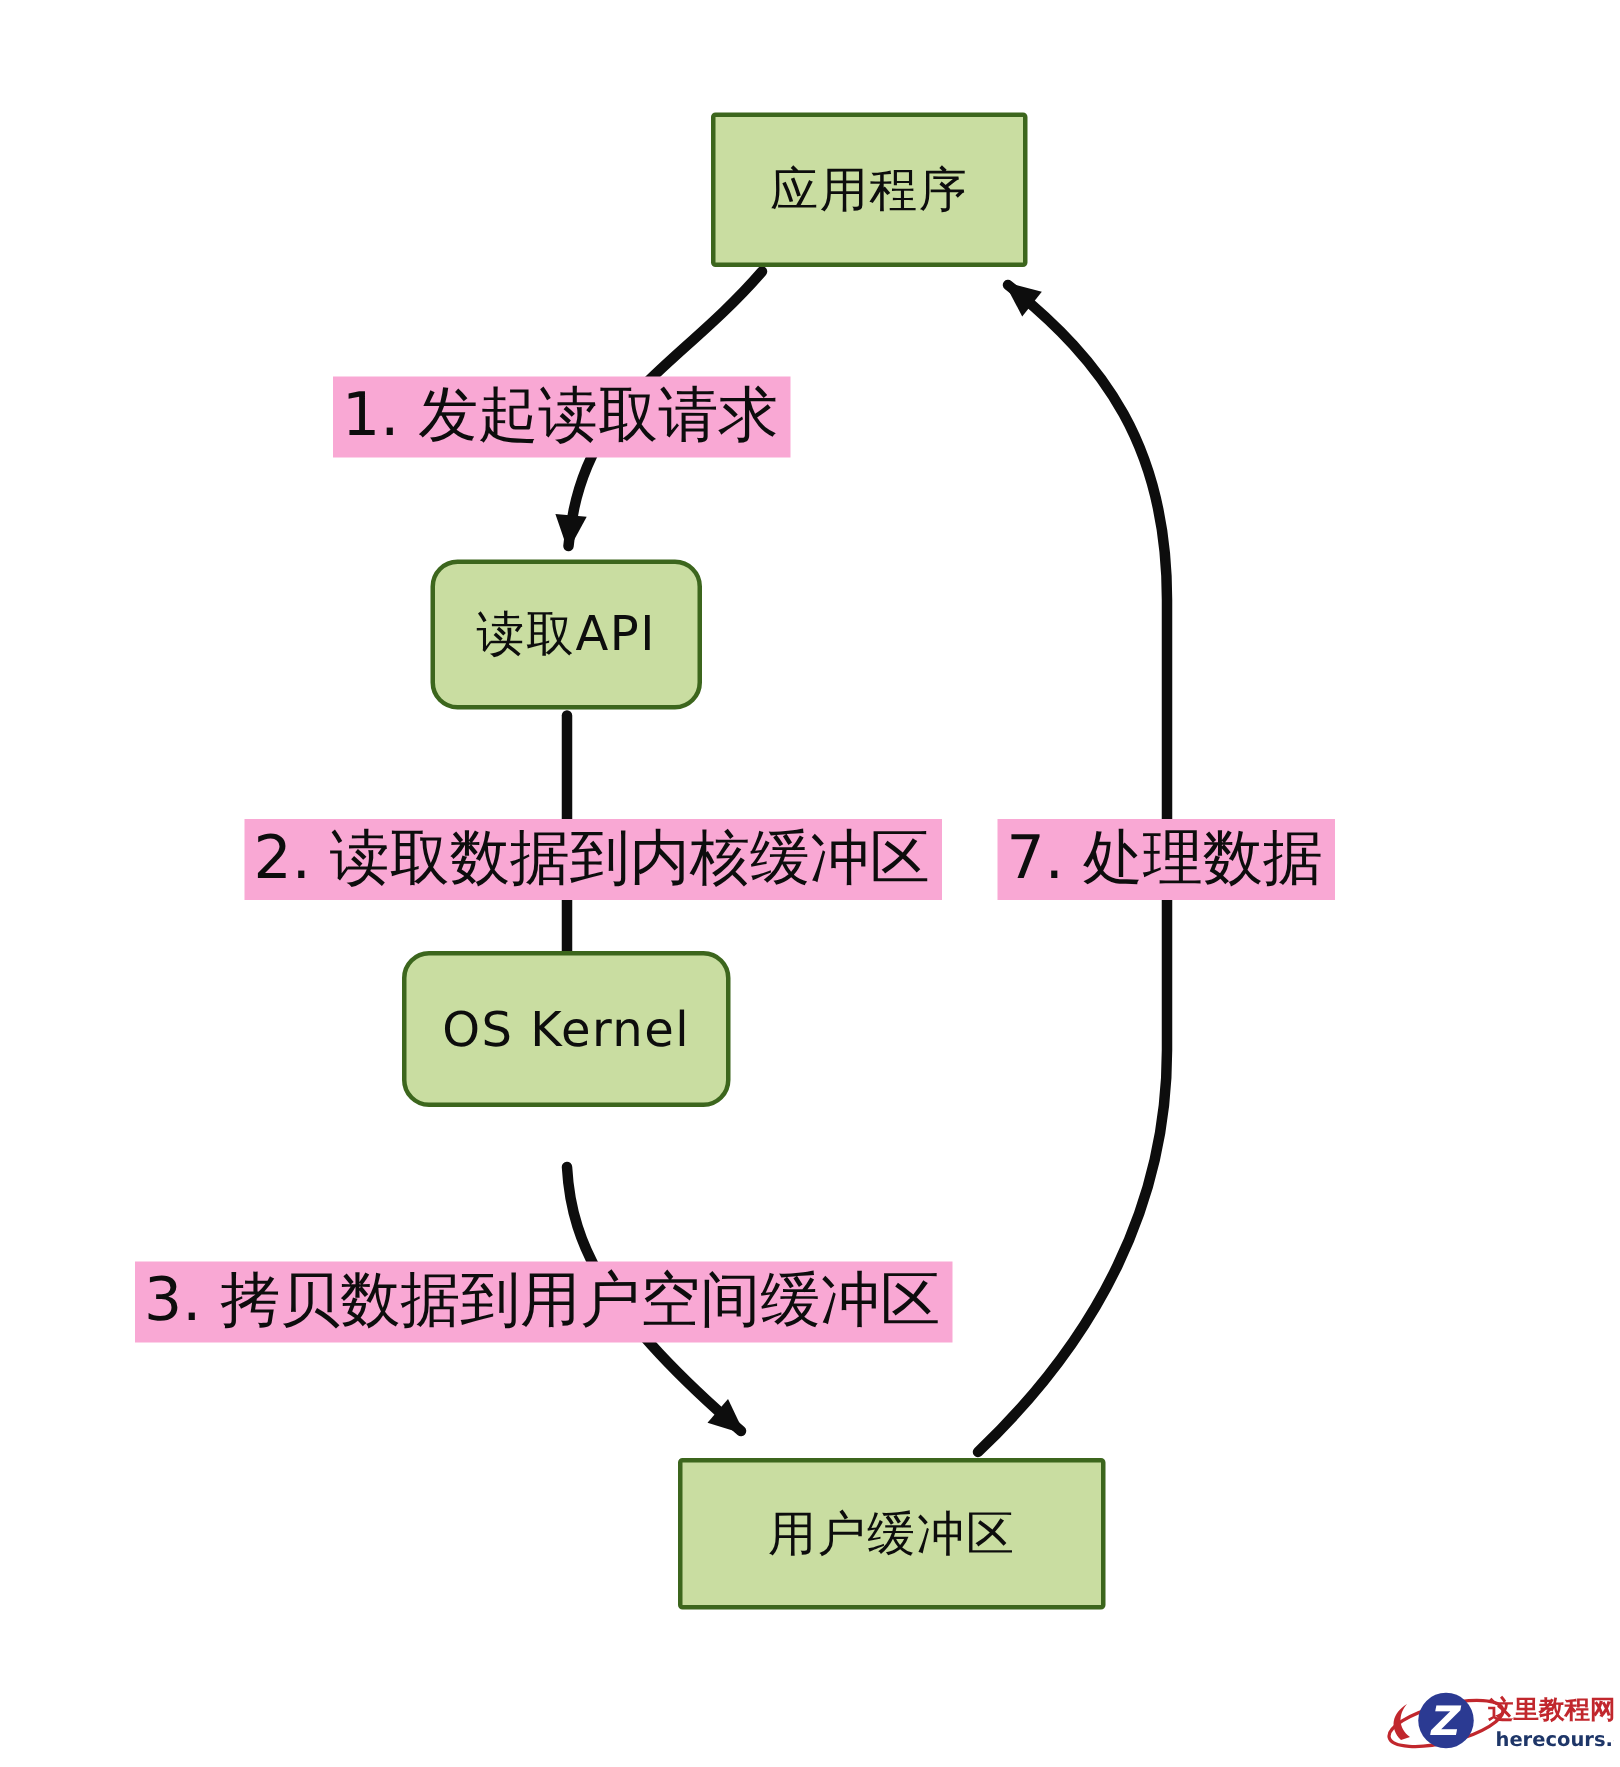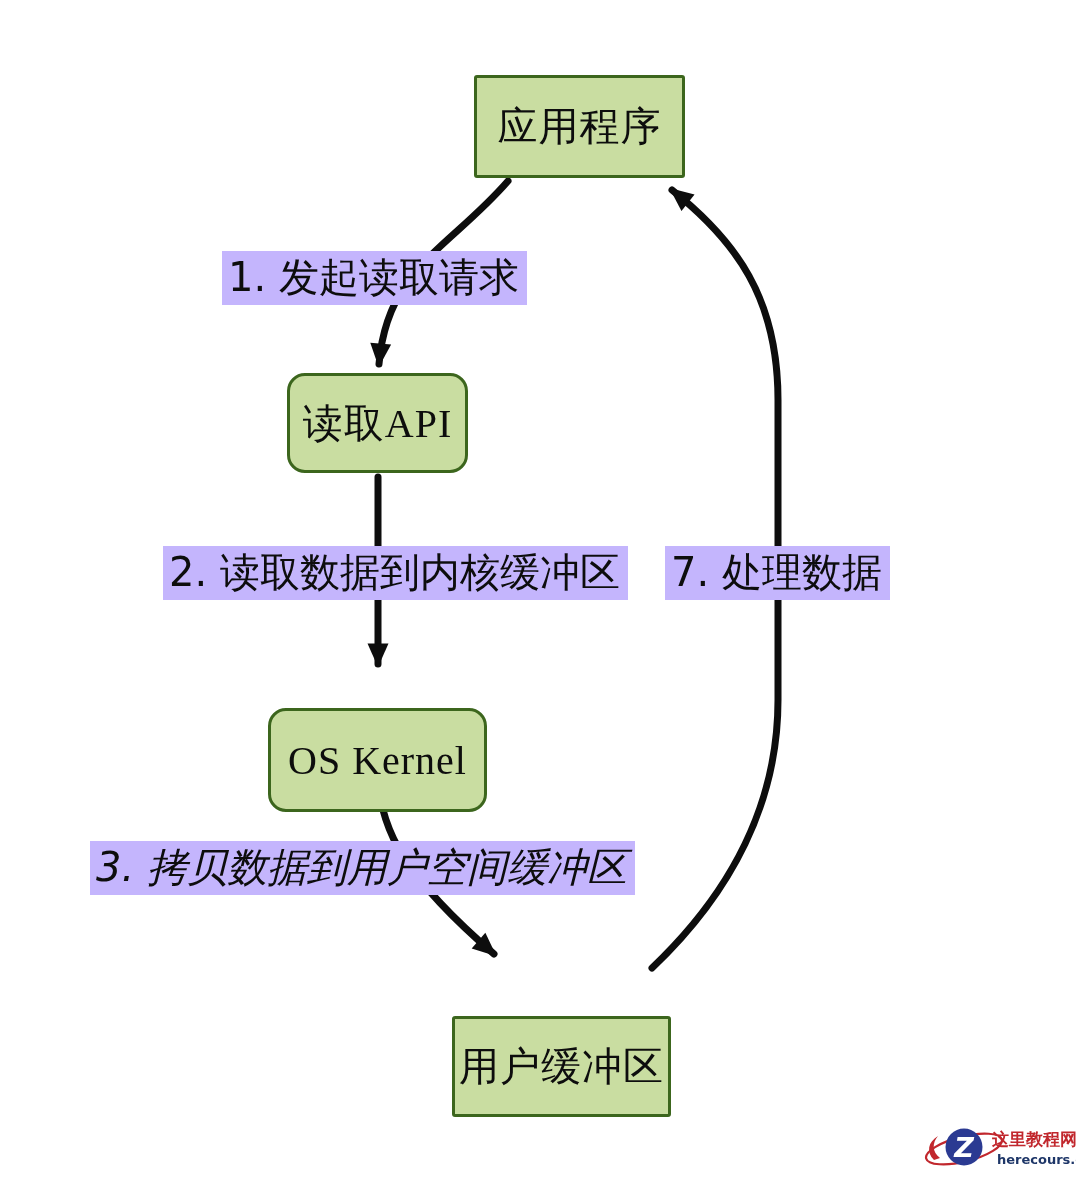--- a/index.html
+++ b/index.html
@@ -25,47 +25,46 @@
   }
   .node {
     position: absolute;
     z-index: 2;
     display: flex;
     align-items: center;
     justify-content: center;
     background: #c9dda1;
     border: 3px solid #3c661d;
     color: #0d0d0d;
-    font-size: 40px;
+    font-size: 32px;
     letter-spacing: 1px;
     box-sizing: border-box;
     white-space: nowrap;
-    font-family: Liberation Serif, serif;
   }
   .node.square { border-radius: 3px; }
   .node.rounded { border-radius: 18px; }
 
   .node-app    { left: 474px; top: 75px;  width: 211px; height: 103px; }
   .node-api    { left: 287px; top: 373px; width: 181px; height: 100px; }
-  .node-kernel { left: 268px; top: 708px; width: 219px; height: 104px; }
-  .node-user   { left: 452px; top: 972px; width: 219px; height: 101px; margin-top: 44px; }
+  .node-kernel { left: 268px; top: 634px; width: 219px; height: 104px; }
+  .node-user   { left: 452px; top: 972px; width: 285px; height: 101px; }
 
   .edge-label {
     position: absolute;
     z-index: 3;
-    background: #c4b5fd;
+    background: #f9a8d4;
     color: #0d0d0d;
     font-size: 40px;
     line-height: 50px;
     padding: 1px 8px 3px 6px;
     white-space: nowrap;
   }
   .label-1 { left: 222px; top: 251px; }
   .label-2 { left: 131px; top: 546px; margin-left: 32px; }
-  .label-3 { left: 90px;  top: 841px; font-style: italic; }
+  .label-3 { left: 90px;  top: 841px; }
   .label-4 { left: 665px; top: 546px; }
 
   .watermark {
     position: absolute;
     right: 4px;
     bottom: 6px;
     z-index: 4;
     width: 152px;
     height: 50px;
   }

